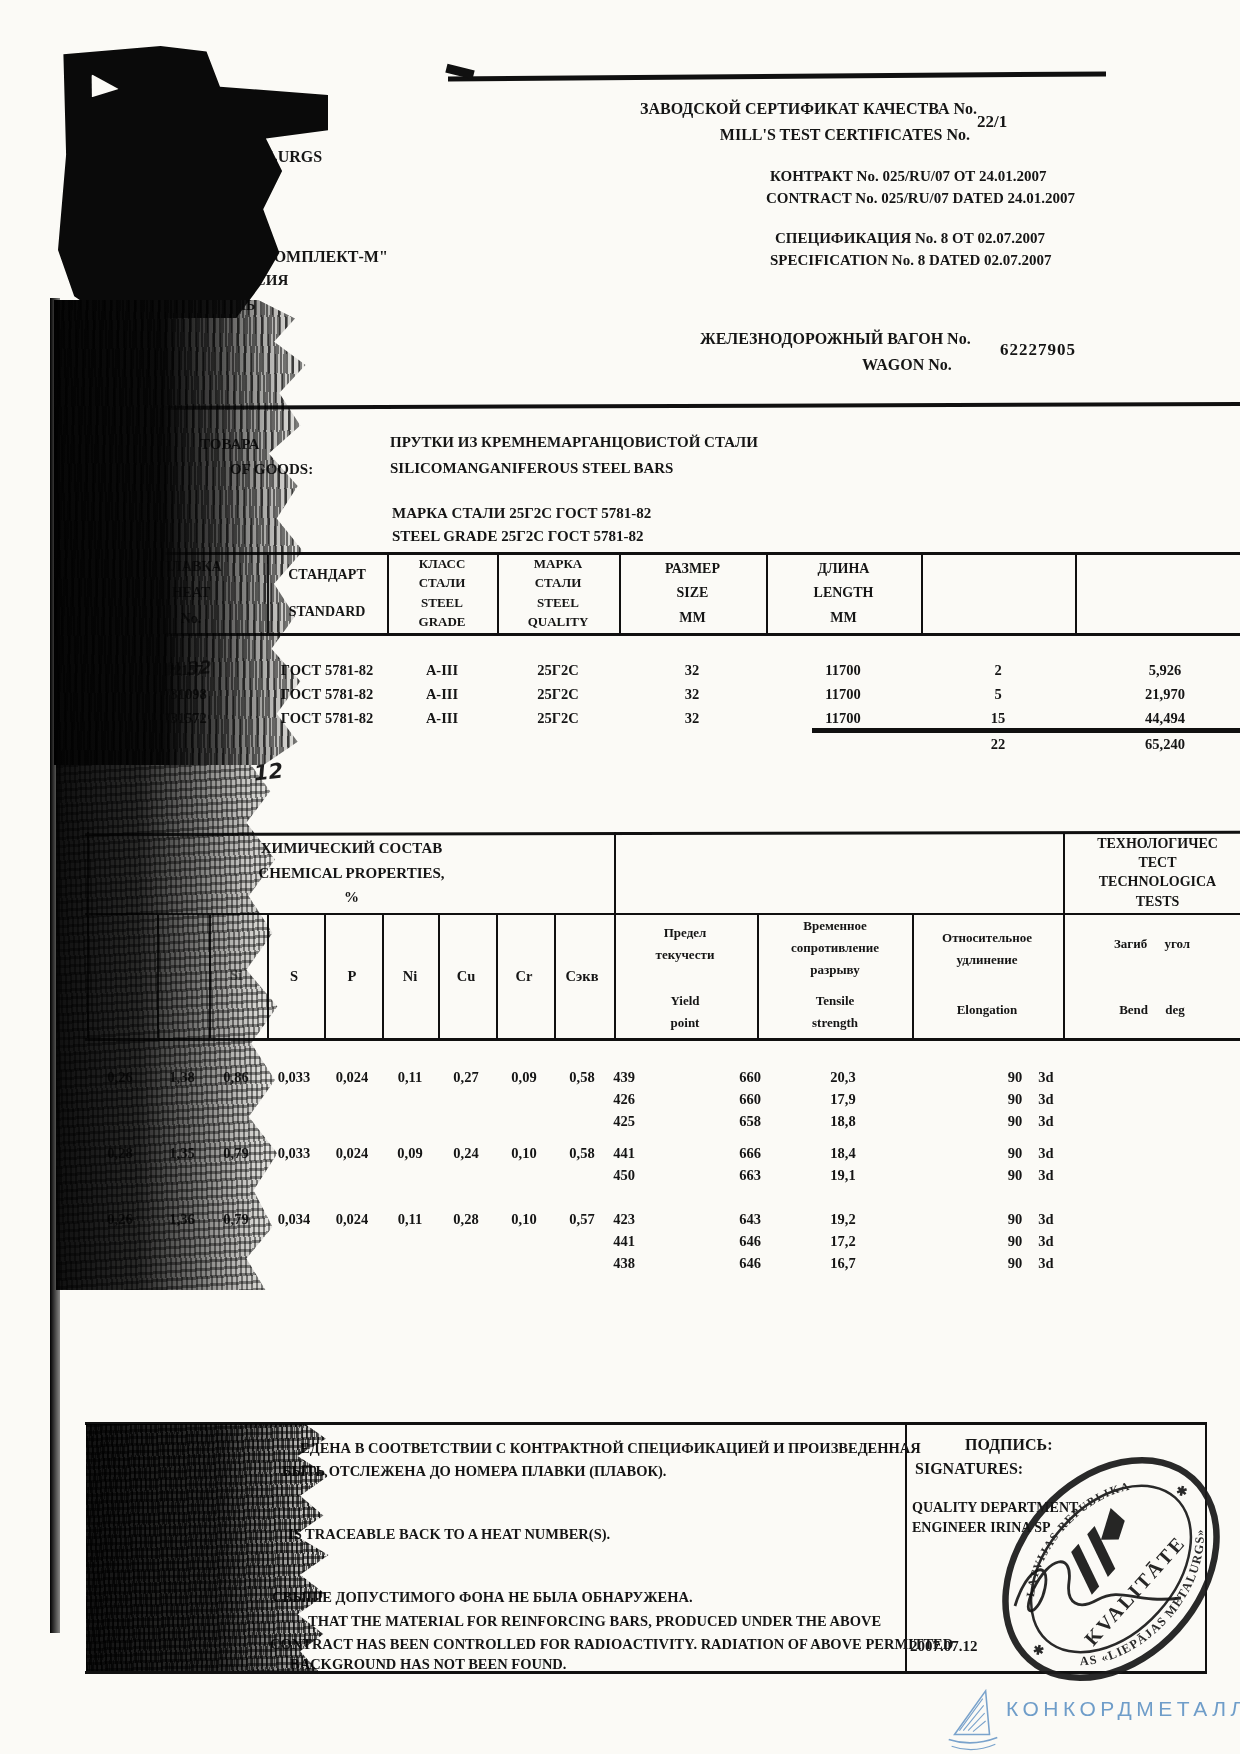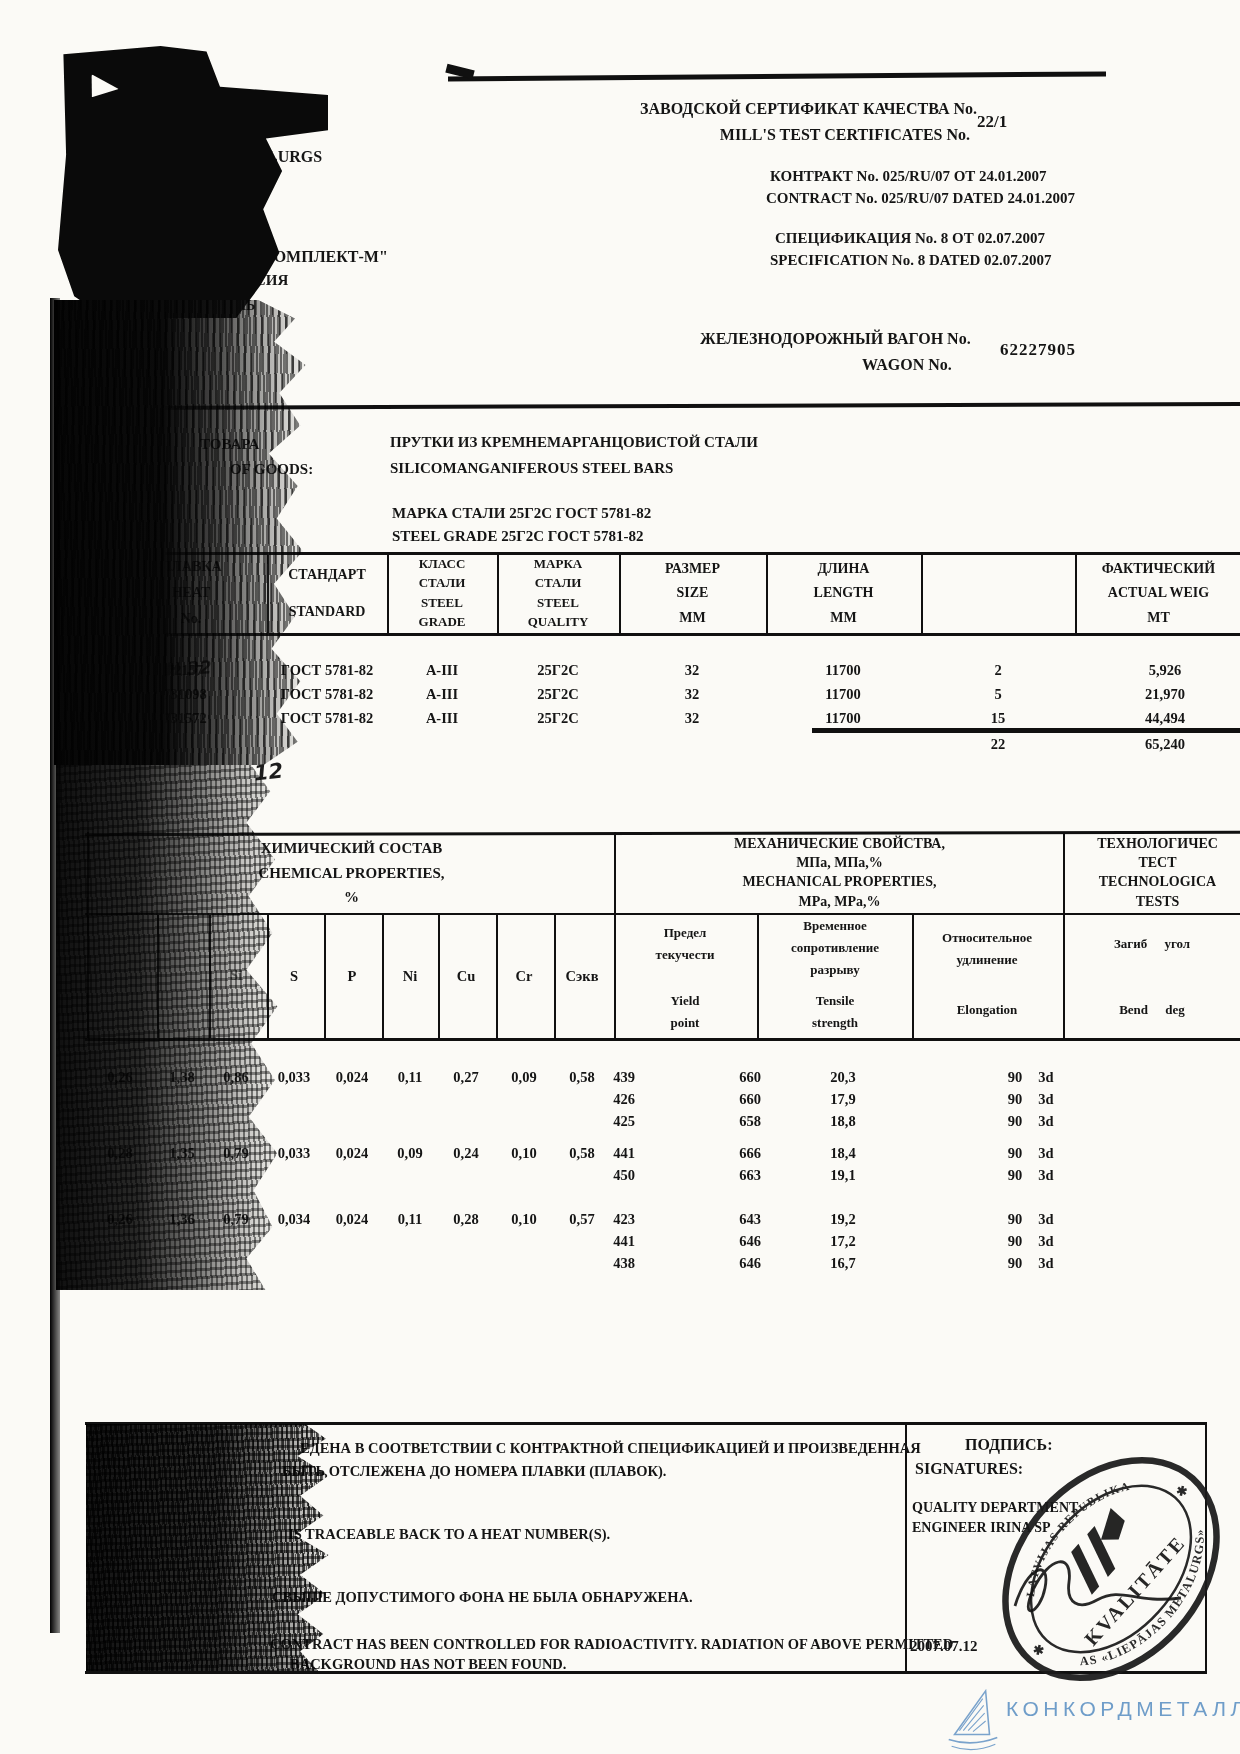--- a/index.html
+++ b/index.html
@@ -113,25 +113,20 @@
   <div class="cell fs14" style="left:621px;top:556px;width:143px;height:74px">
     <span>РАЗМЕР</span>
     <span>SIZE</span>
     <span>ММ</span>
   </div>
   <div class="cell fs14" style="left:768px;top:556px;width:151px;height:74px">
     <span>ДЛИНА</span>
     <span>LENGTH</span>
     <span>ММ</span>
   </div>
-  <div class="cell fs14" style="left:1077px;top:556px;width:163px;height:74px">
-    <span>ФАКТИЧЕСКИЙ</span>
-    <span>ACTUAL WEIG</span>
-    <span>МТ</span>
-  </div>
 
   <div class="c fs145" style="left:185px;top:662px">72157</div>
   <div class="c fs145" style="left:327px;top:662px">ГОСТ 5781-82</div>
   <div class="c fs145" style="left:442px;top:662px">А-III</div>
   <div class="c fs145" style="left:558px;top:662px">25Г2С</div>
   <div class="c fs145" style="left:692px;top:662px">32</div>
   <div class="c fs145" style="left:843px;top:662px">11700</div>
   <div class="c fs145" style="left:998px;top:662px">2</div>
   <div class="c fs145" style="left:1165px;top:662px">5,926</div>
 
@@ -175,26 +170,20 @@
   <div class="vl" style="left:496px;top:913px;width:2px;height:128px"></div>
   <div class="vl" style="left:554px;top:913px;width:2px;height:128px"></div>
   <div class="vl" style="left:757px;top:913px;width:2px;height:128px"></div>
   <div class="vl" style="left:912px;top:913px;width:2px;height:128px"></div>
 
   <div class="cell fs15" style="left:89px;top:836px;width:525px;height:74px">
     <span>ХИМИЧЕСКИЙ СОСТАВ</span>
     <span>CHEMICAL PROPERTIES,</span>
     <span>%</span>
   </div>
-  <div class="cell fs14" style="left:616px;top:834px;width:447px;height:77px">
-    <span>МЕХАНИЧЕСКИЕ СВОЙСТВА,</span>
-    <span>МПа, МПа,%</span>
-    <span>MECHANICAL PROPERTIES,</span>
-    <span>MPa, MPa,%</span>
-  </div>
   <div class="cell fs14" style="left:1065px;top:834px;width:185px;height:77px">
     <span>ТЕХНОЛОГИЧЕС</span>
     <span>ТЕСТ</span>
     <span>TECHNOLOGICA</span>
     <span>TESTS</span>
   </div>
 
   <div class="c fs14" style="left:236px;top:968px;opacity:.55">Si</div>
   <div class="c fs145" style="left:294px;top:968px">S</div>
   <div class="c fs145" style="left:352px;top:968px">P</div>
@@ -293,20 +282,21 @@
 
   <div class="hl" style="left:85px;top:1422px;width:1122px;height:3px"></div>
   <div class="hl" style="left:85px;top:1671px;width:1122px;height:3px"></div>
   <div class="vl" style="left:905px;top:1422px;width:2px;height:252px"></div>
   <div class="vl" style="left:1205px;top:1422px;width:2px;height:252px"></div>
 
   <div class="t fs145" style="left:300px;top:1440px">ЕДЕНА В СООТВЕТСТВИИ С КОНТРАКТНОЙ СПЕЦИФИКАЦИЕЙ И ПРОИЗВЕДЕННАЯ</div>
   <div class="t fs145" style="left:282px;top:1463px">БЫТЬ ОТСЛЕЖЕНА ДО НОМЕРА ПЛАВКИ (ПЛАВОК).</div>
   <div class="t fs145" style="left:288px;top:1526px">IS TRACEABLE BACK TO A HEAT NUMBER(S).</div>
   <div class="t fs145" style="left:272px;top:1589px">СВЫШЕ ДОПУСТИМОГО ФОНА НЕ БЫЛА ОБНАРУЖЕНА.</div>
+  <div class="t fs145" style="left:308px;top:1613px">THAT THE MATERIAL FOR REINFORCING BARS, PRODUCED UNDER THE ABOVE</div>
   <div class="t fs145" style="left:270px;top:1636px">CONTRACT HAS BEEN CONTROLLED FOR RADIOACTIVITY.  RADIATION OF ABOVE PERMITTED</div>
   <div class="t fs145" style="left:290px;top:1656px">BACKGROUND HAS NOT BEEN FOUND.</div>
 
   <div class="t fs16" style="left:965px;top:1436px">ПОДПИСЬ:</div>
   <div class="t fs16" style="left:915px;top:1460px">SIGNATURES:</div>
   <div class="t fs14" style="left:912px;top:1500px">QUALITY DEPARTMENT</div>
   <div class="t fs14" style="left:912px;top:1520px">ENGINEER  IRINA SP</div>
   <div class="t fs15" style="left:910px;top:1638px">2007.07.12</div>
 
   <svg class="stamp-svg" style="left:985px;top:1438px" width="252" height="262" viewBox="0 0 252 262">

